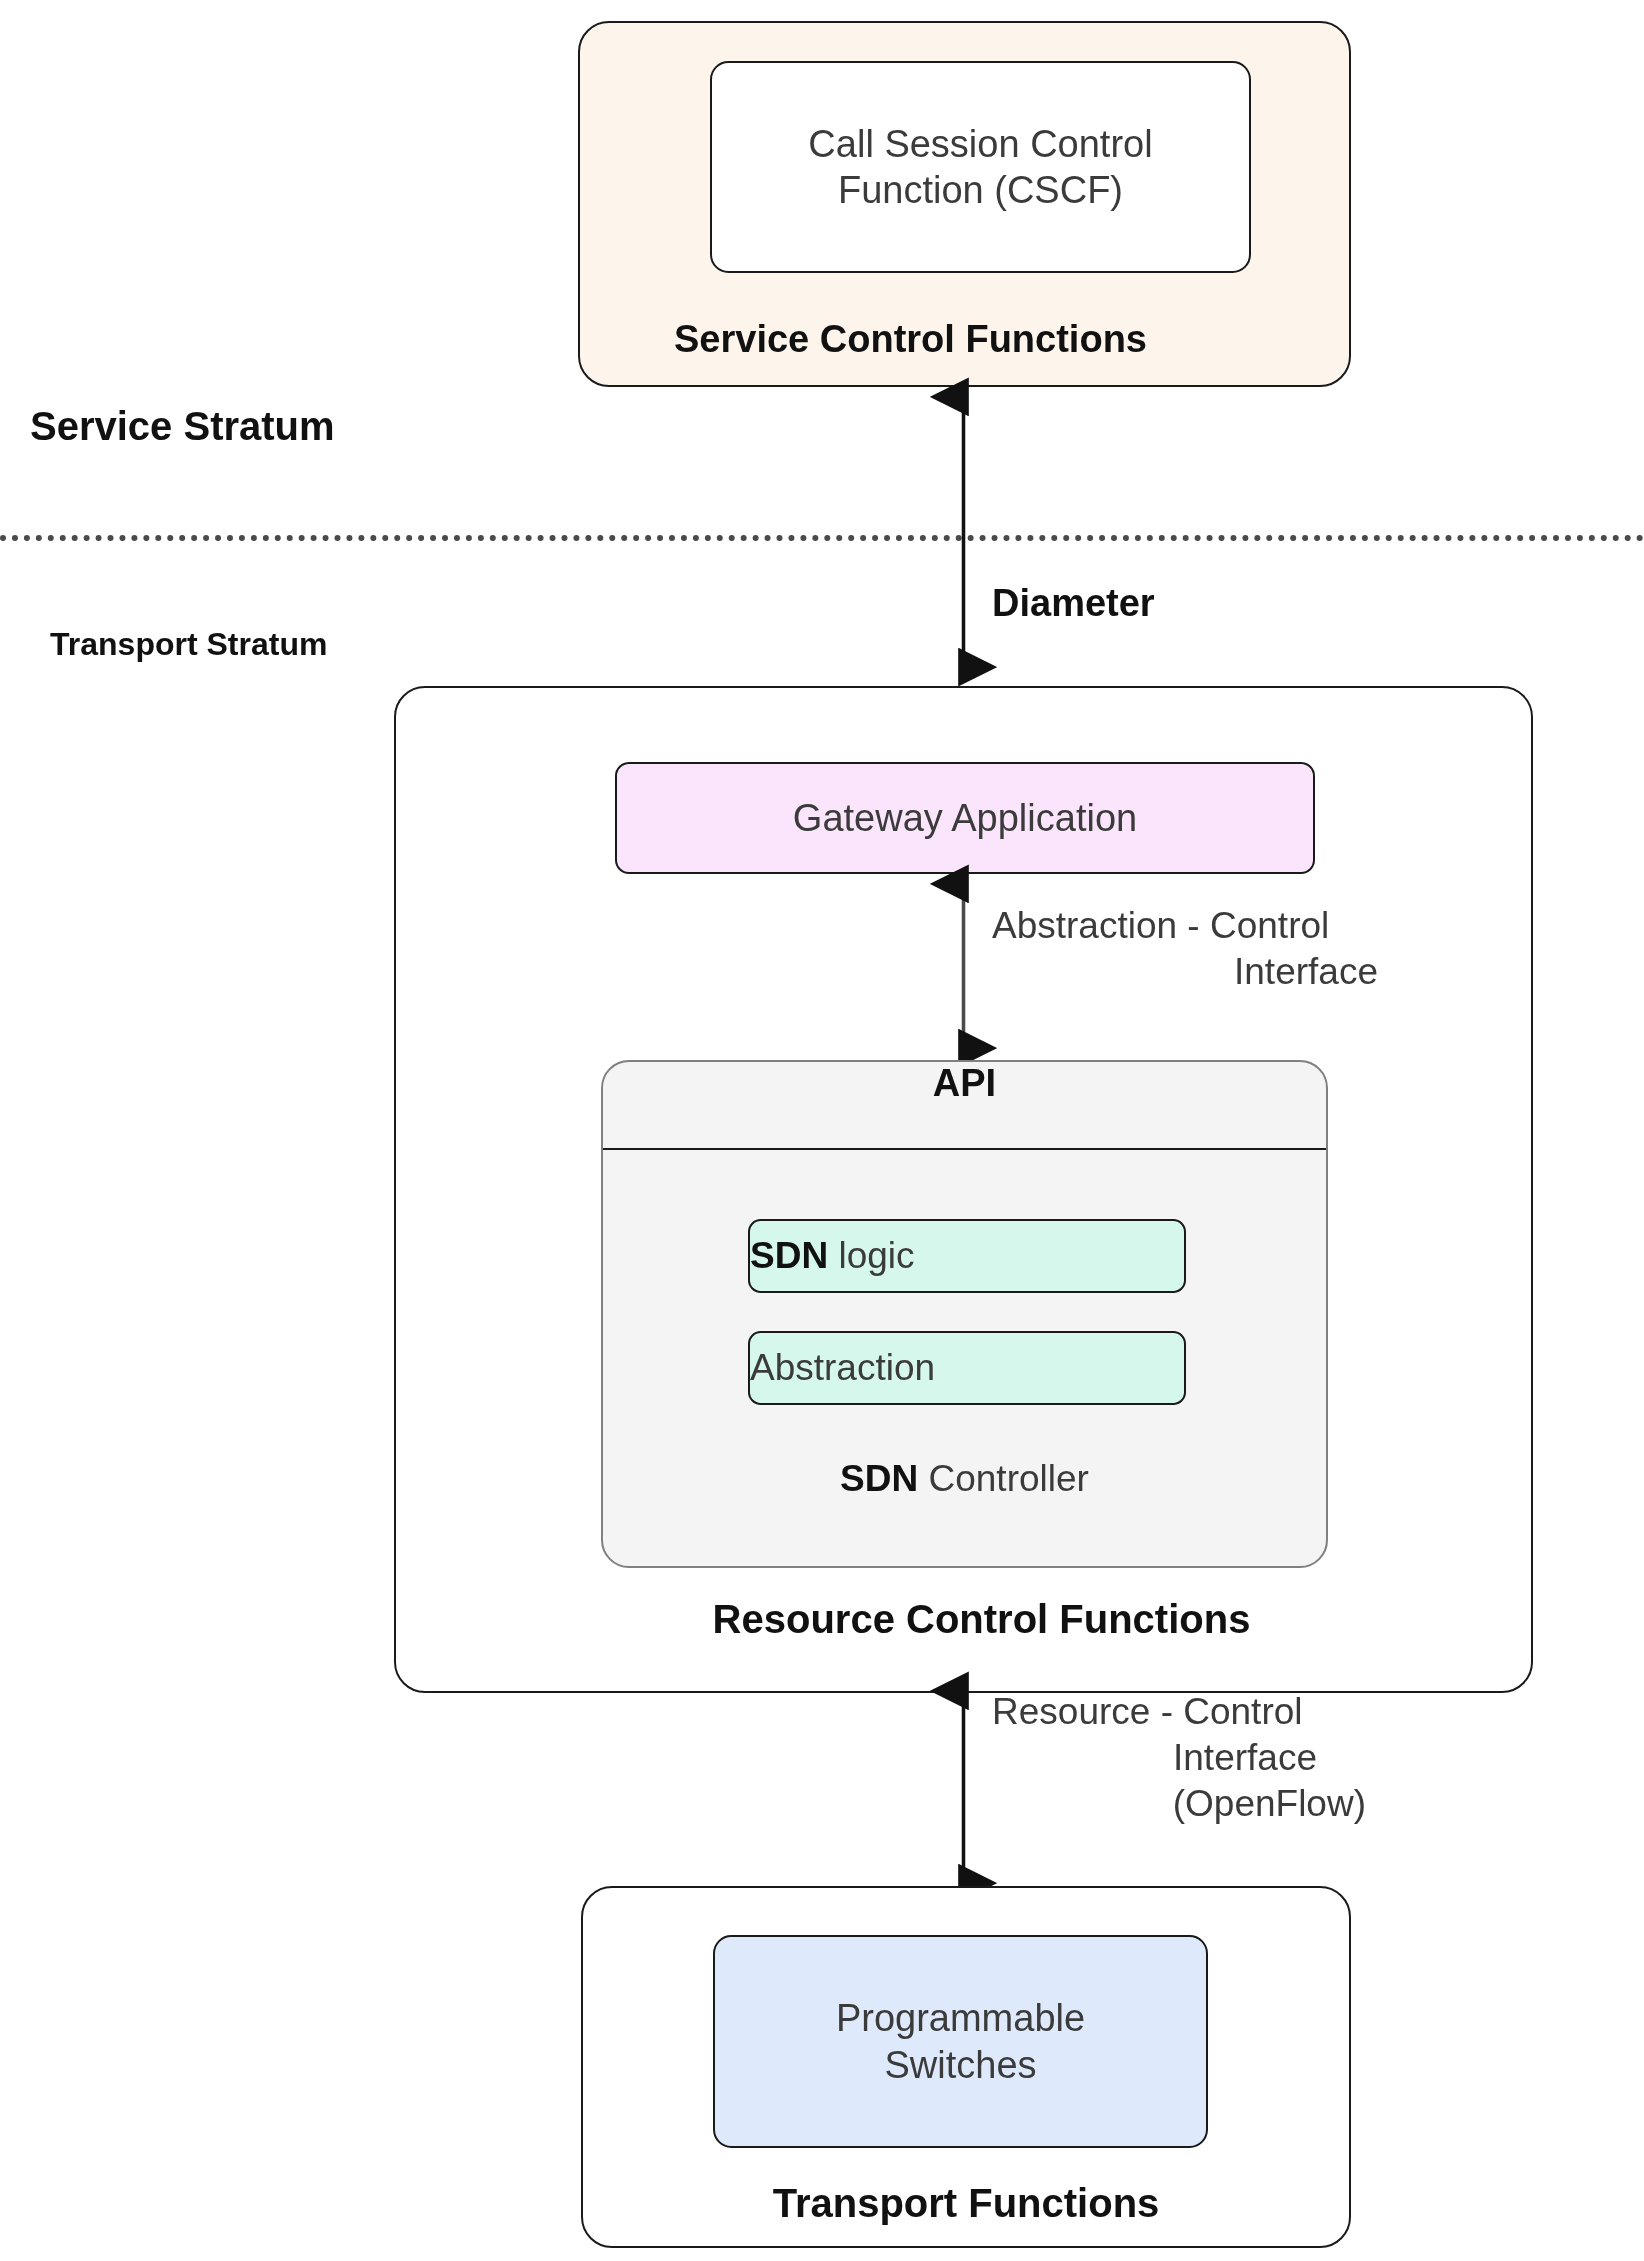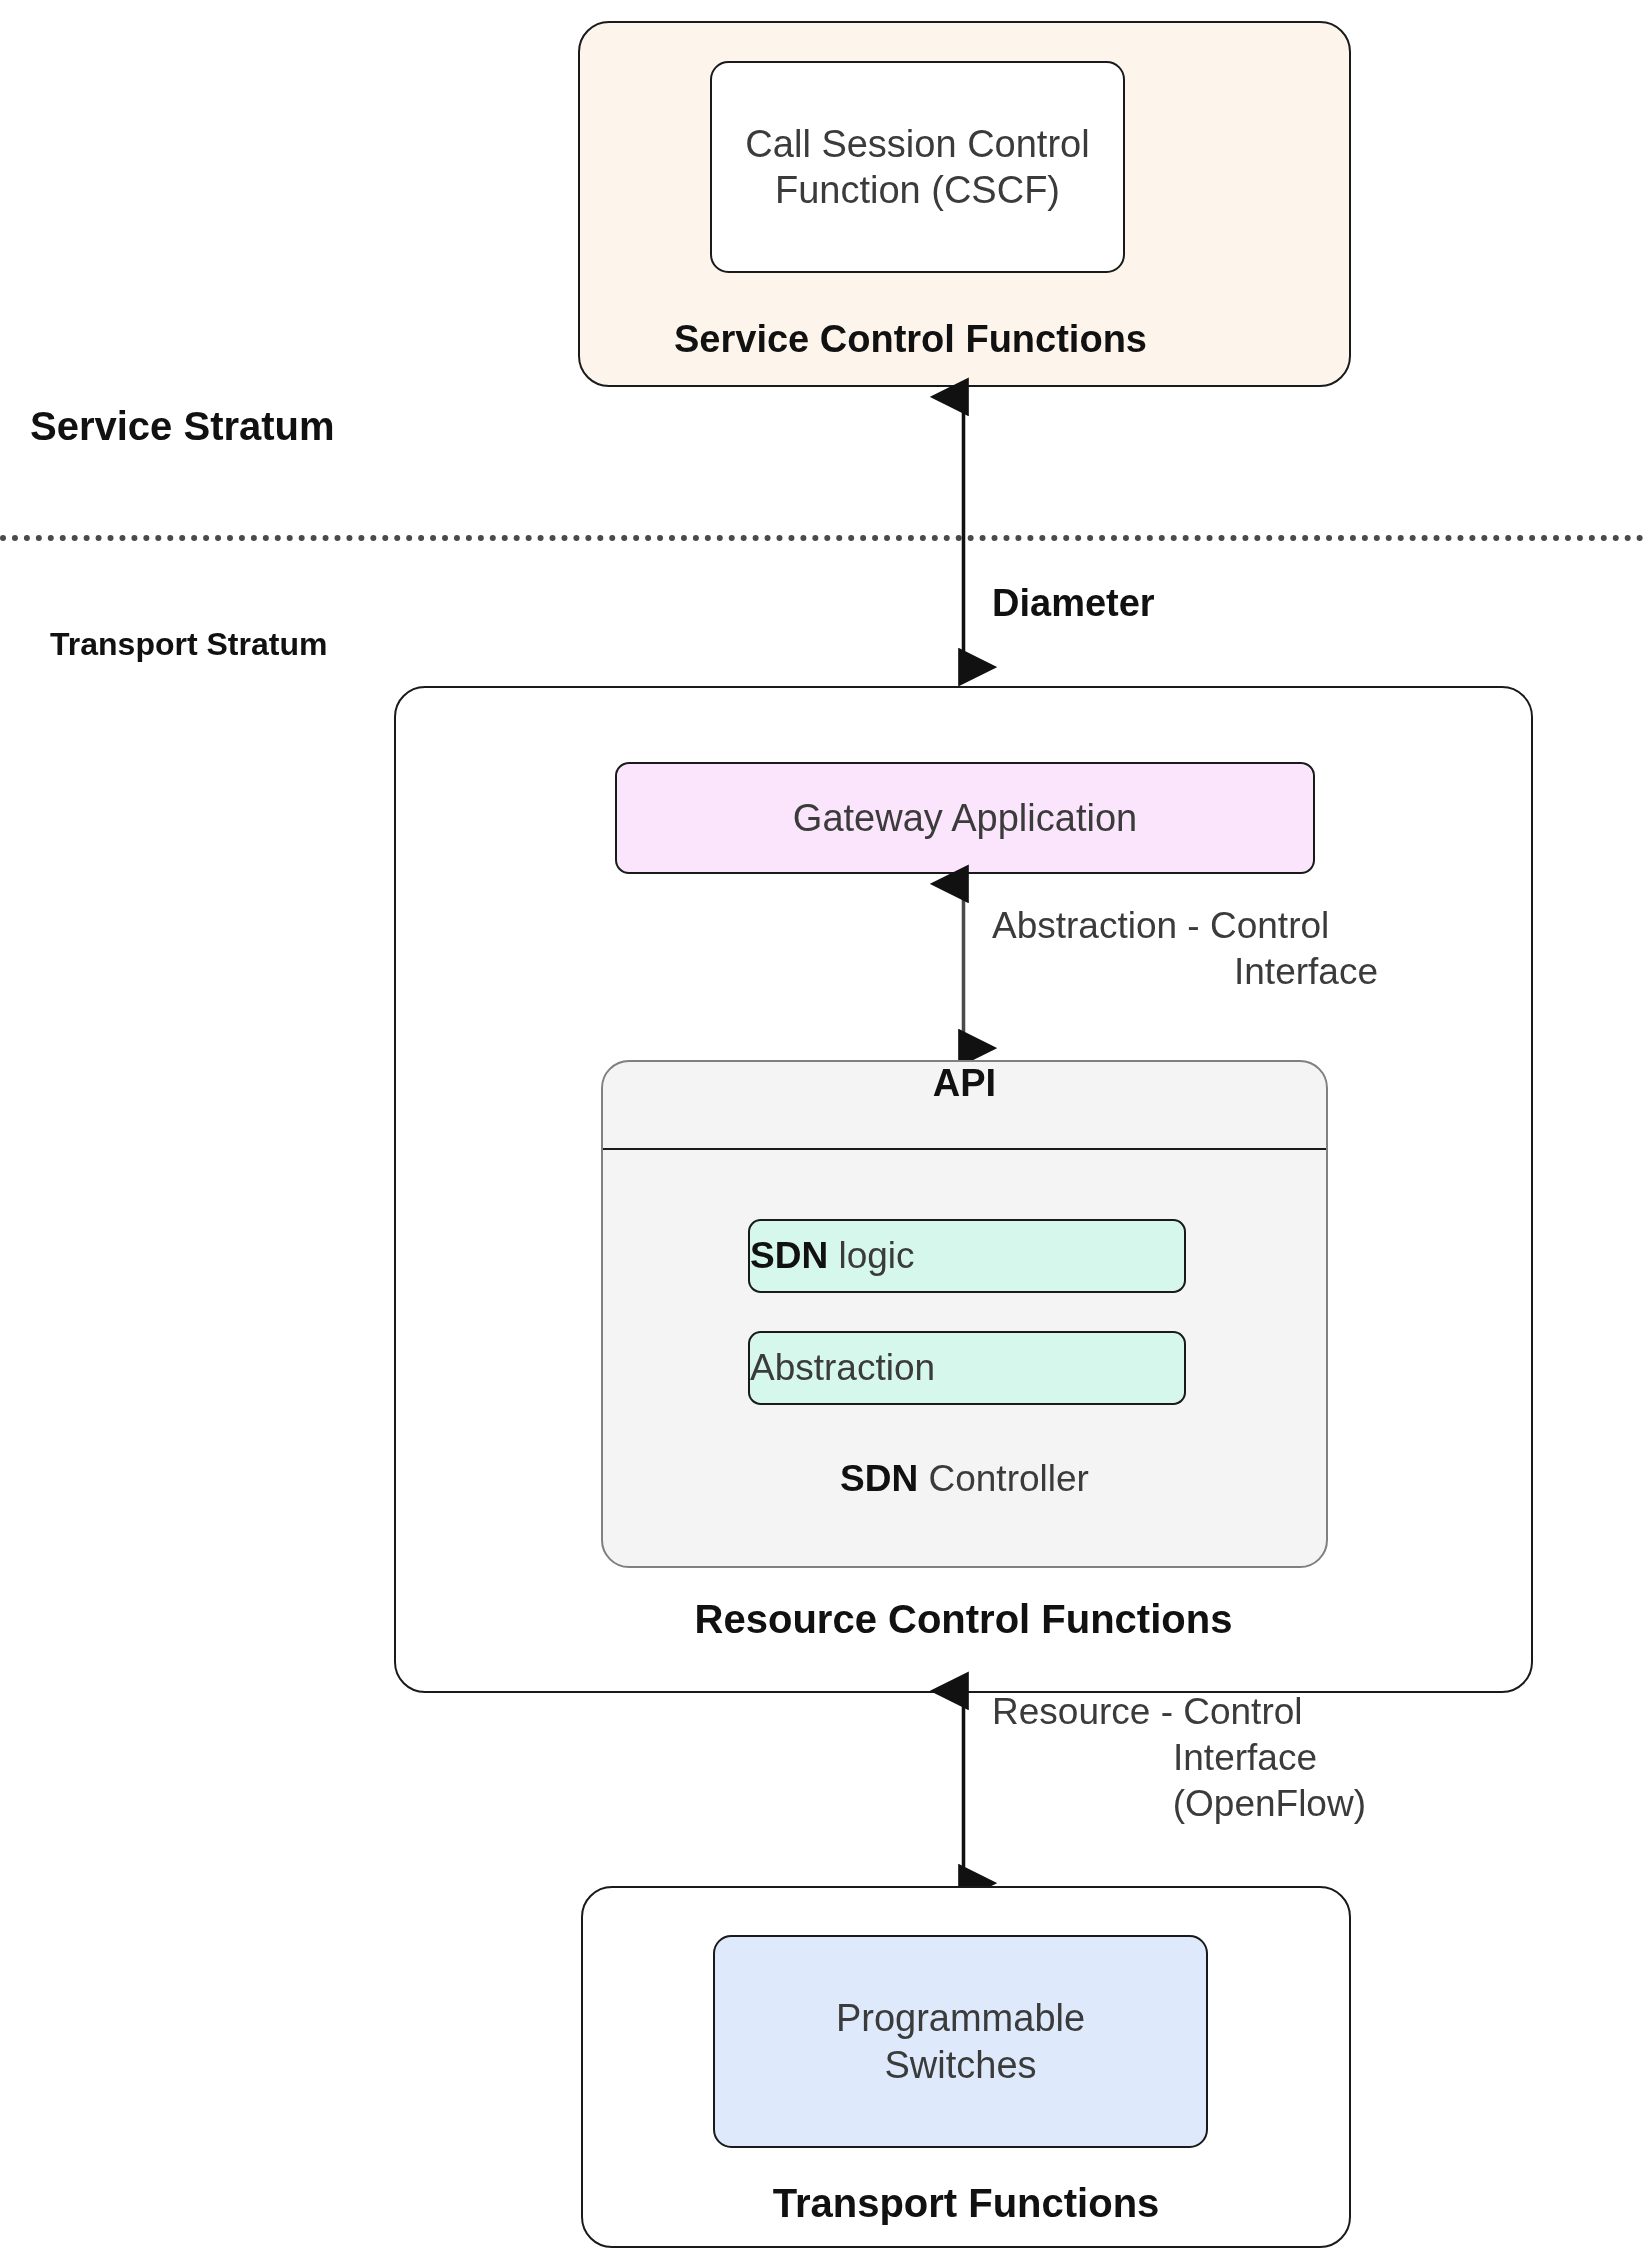--- a/index.html
+++ b/index.html
@@ -140,21 +140,21 @@
     font-weight: bold;
   }
 </style>
 </head>
 <body>
 
 <div id="canvas">
 
   <div class="outer-box" style="left:578px; top:21px; width:773px; height:366px; background:#fdf5ec;"></div>
 
-  <div class="inner-box" style="left:710px; top:61px; width:415px; height:212px; background:#ffffff;">
+  <div class="inner-box" style="left:710px; top:61px; width:541px; height:212px; background:#ffffff;">
     <div class="node-text" style="font-size:38px;">
       <span>Call Session Control</span><br>
       <span>Function (CSCF)</span>
     </div>
   </div>
 
   <div class="container-caption" style="left:578px; top:318px; width:665px; font-size:38px;">Service Control Functions</div>
 
   <div class="label-bold" style="left:30px; top:404px; font-size:40px;">Service Stratum</div>
 
@@ -214,21 +214,21 @@
 
     <div class="sdn-sub" style="left:145px; top:269px; width:438px; height:74px;">
       <span>Abstraction</span>
     </div>
 
     <div class="sdn-caption" style="top:396px;">
       <b>SDN</b><span> Controller</span>
     </div>
   </div>
 
-  <div class="container-caption" style="left:394px; top:1597px; width:1139px; font-size:40px;">Resource Control Functions</div>
+  <div class="container-caption" style="left:394px; top:1597px; width:1139px; font-size:40px;padding-left:18px;">Resource Control Functions</div>
 
   <div class="arrow" style="left:947px; top:1681px; width:33px; height:212px;">
     <svg width="33" height="212" viewBox="0 0 46 300">
       <defs>
         <marker id="ahUp3" markerWidth="11" markerHeight="11" refX="5.5" refY="9.5" orient="auto">
           <path d="M5.5,0 L11,11 L0,11 Z" fill="#111111"></path>
         </marker>
         <marker id="ahDown3" markerWidth="11" markerHeight="11" refX="5.5" refY="1.5" orient="auto">
           <path d="M5.5,11 L0,0 L11,0 Z" fill="#111111"></path>
         </marker>

